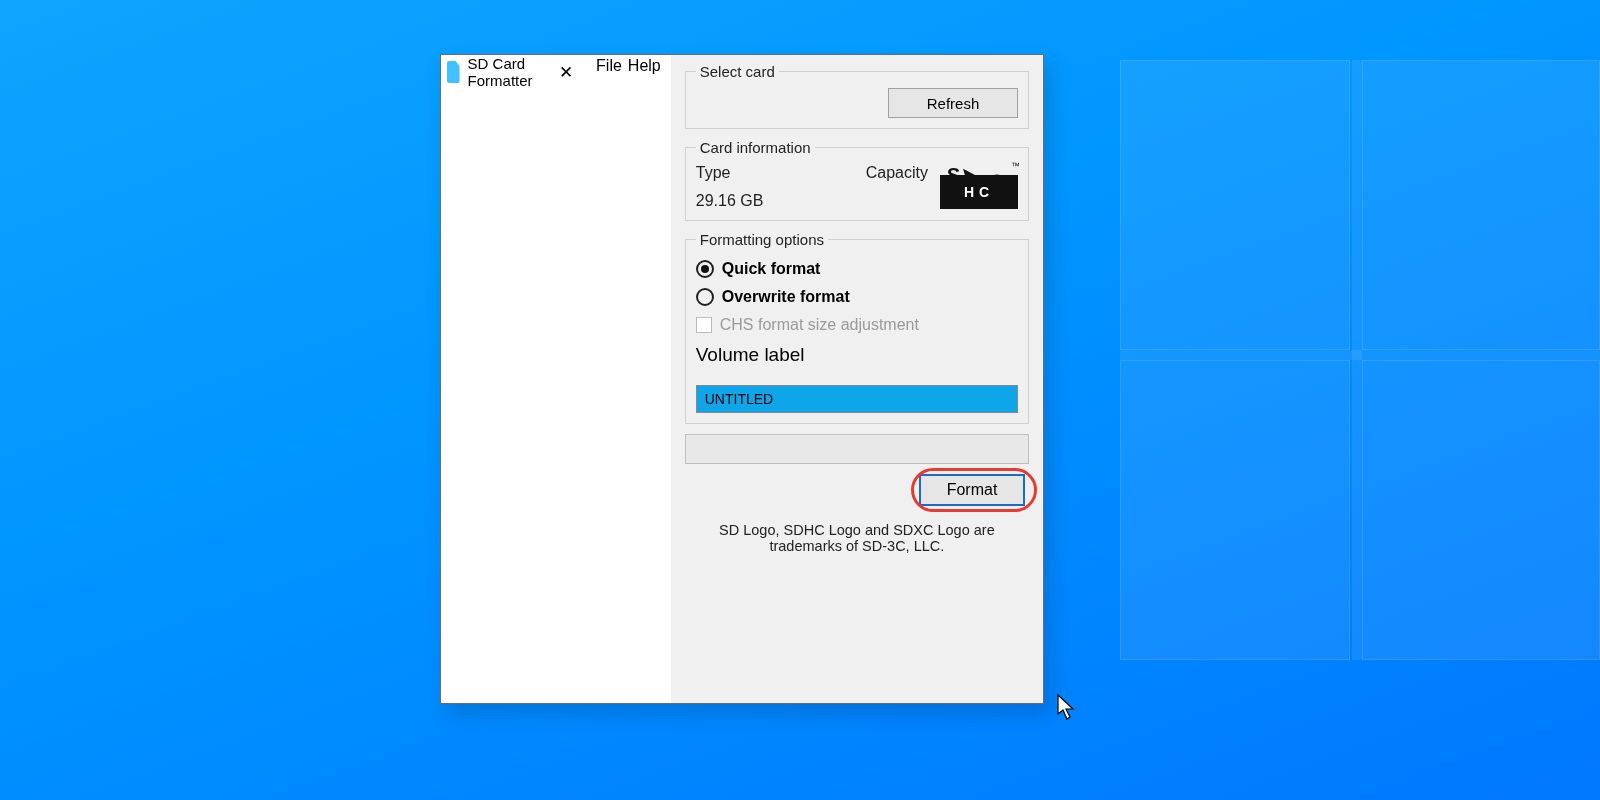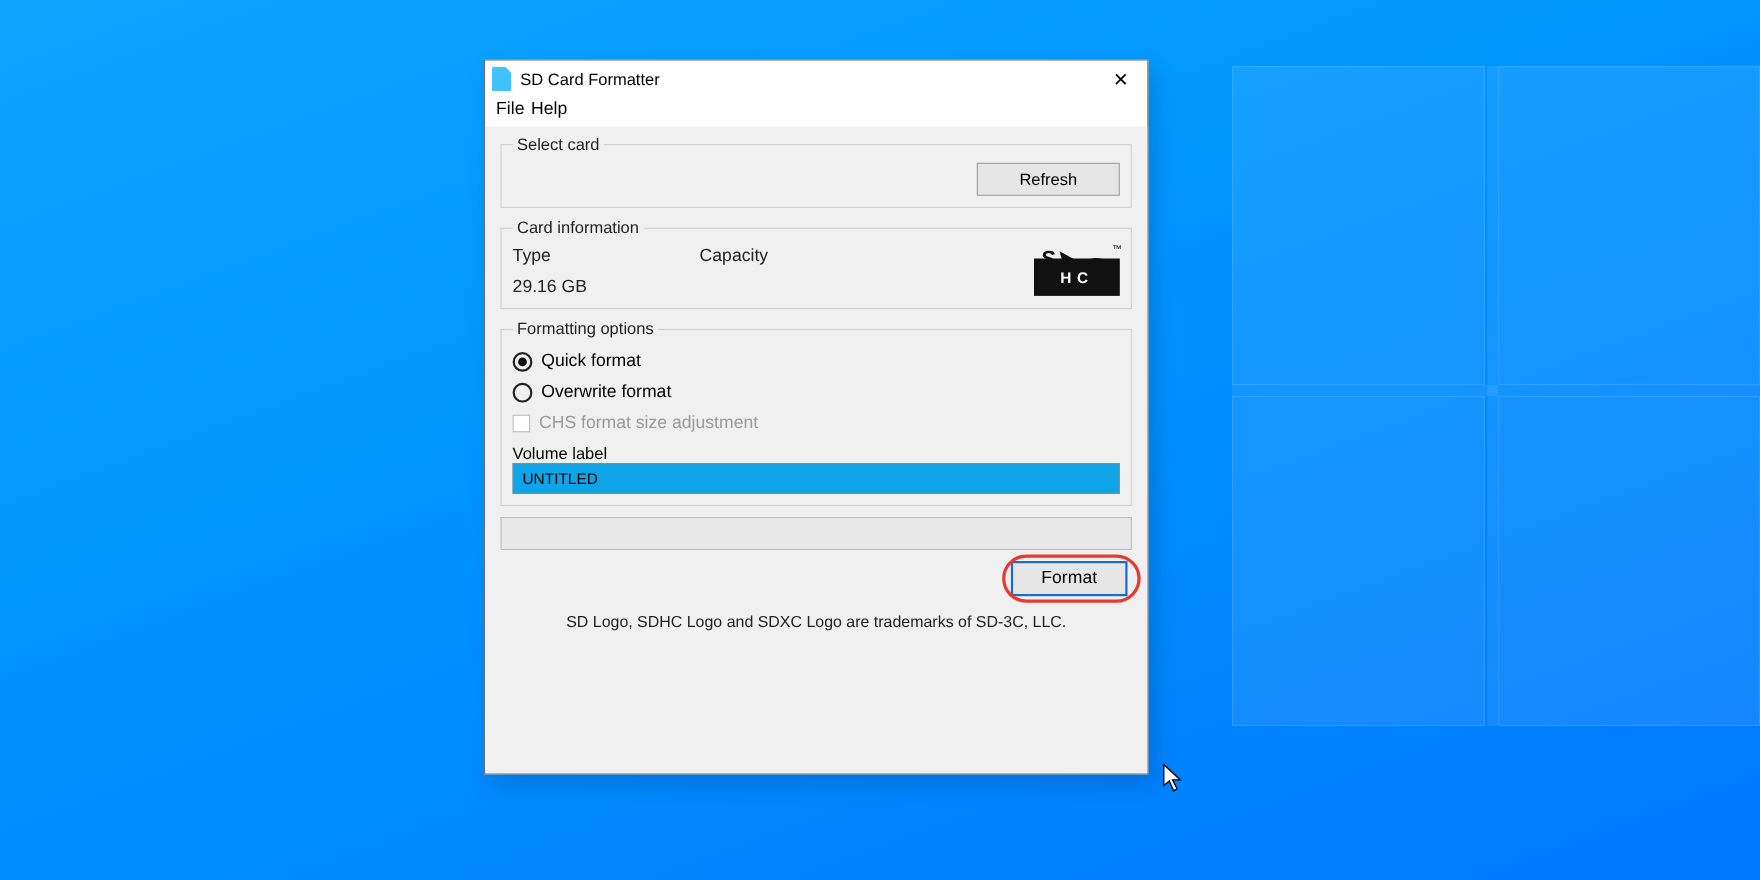--- a/index.html
+++ b/index.html
@@ -26,21 +26,21 @@
   .bg-rays .vbar { position:absolute; left:1352px; top:60px; width:10px; height:600px; background:rgba(255,255,255,0.08);}
   .bg-rays .hbar { position:absolute; left:1120px; top:350px; width:480px; height:10px; background:rgba(255,255,255,0.08);}
 
   .window {
     position: absolute;
     left: 440px; top: 54px;
     width: 604px; height: 650px;
     background: #ffffff;
     border: 1px solid #6b6b6b;
     box-shadow: 6px 10px 20px rgba(0,0,0,0.15);
-    display: flex; flex-direction: column;
+    display: flex; 
   }
   .titlebar {
     display: flex; align-items: center; justify-content: space-between;
     height: 34px; padding: 0 10px 0 6px;
     font-size: 15px;
   }
   .titlebar .left { display: flex; align-items: center; gap: 8px; }
   .app-icon {
     width: 18px; height: 22px; background:#41c2ff;
     clip-path: polygon(0 0, 70% 0, 100% 25%, 100% 100%, 0 100%);
@@ -97,29 +97,29 @@
   }
   .sdhc {
     width: 78px; height: 44px; position: relative;
     font-family: Arial, sans-serif;
   }
   .sdhc .sd { font-size: 20px; font-weight: 900; font-style: italic; letter-spacing:-1px; color:#111; position:absolute; top:-2px; left:6px;}
   .sdhc .swoosh { position:absolute; top:10px; left:38px; width:28px; height:8px; border-top:4px solid #111; border-radius: 50% 50% 0 0 / 100% 100% 0 0; transform: rotate(-12deg);}
   .sdhc .tm { position:absolute; top:-4px; right:-2px; font-size:9px; color:#111;}
   .sdhc .hc { position:absolute; bottom:0; left:0; right:0; height:34px; background:#111; color:#fff; font-size:14px; font-weight:900; letter-spacing:5px; display:flex; align-items:center; justify-content:center;}
 
-  .radio-row { display:flex; align-items:center; gap:8px; font-size:16px; margin: 4px 0 10px 0; cursor:pointer;}
+  .radio-row { display:flex; align-items:center; gap:8px; font-size:16px; margin: 4px 0 10px 0; cursor:pointer;font-weight:bold;}
   .radio {
     width:18px; height:18px; border:2px solid #222; border-radius:50%;
     display:inline-flex; align-items:center; justify-content:center;
   }
   .radio.checked::after { content:""; width:8px; height:8px; background:#111; border-radius:50%; }
   .check-row { display:flex; align-items:center; gap:8px; font-size:16px; margin: 6px 0 10px 0; color:#9a9a9a;}
   .checkbox { width:16px; height:16px; border:1px solid #bbb; background:#fff; }
-  .vol-label { font-size:15px; margin-bottom:0; display:block; }
+  .vol-label { font-size:19px; margin-bottom:19px; display:block; }
   .text-input {
     width:100%; height:28px; border:1px solid #888; background:#0ea5e9;
     padding: 0 8px; font-size:14px;
   }
 
   .progress {
     height: 30px; border:1px solid #bfbfbf; background:#e8e8e8;
   }
   .footer-row {
     position: relative;

